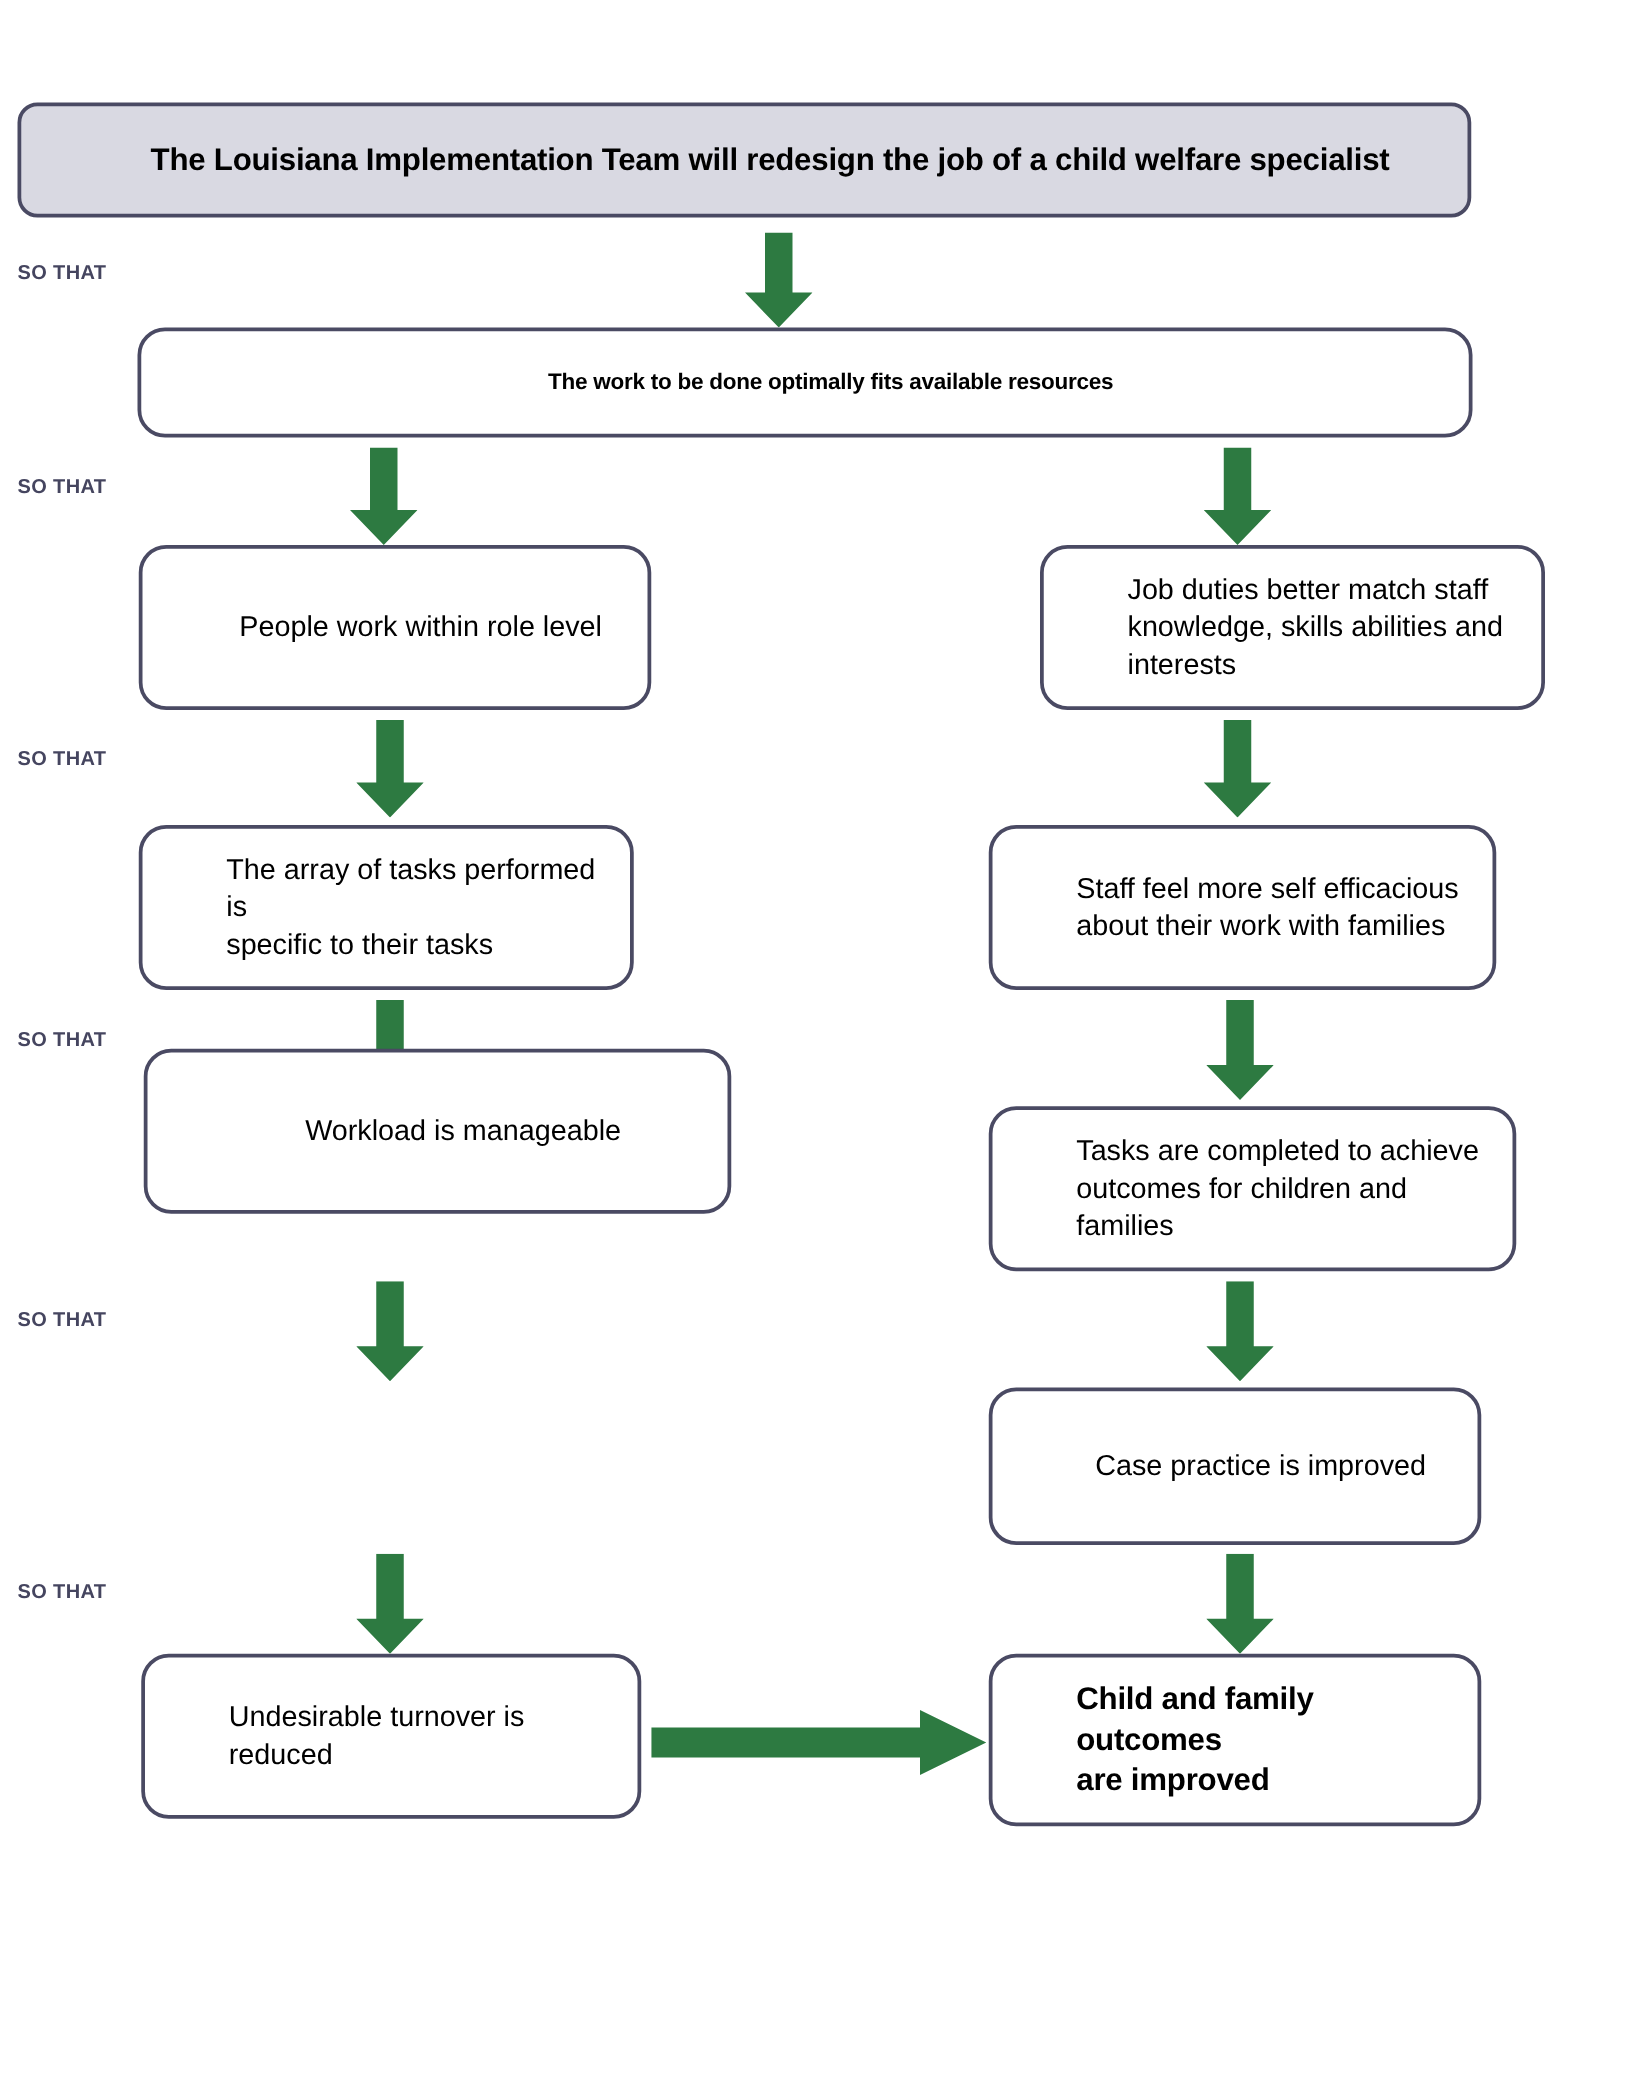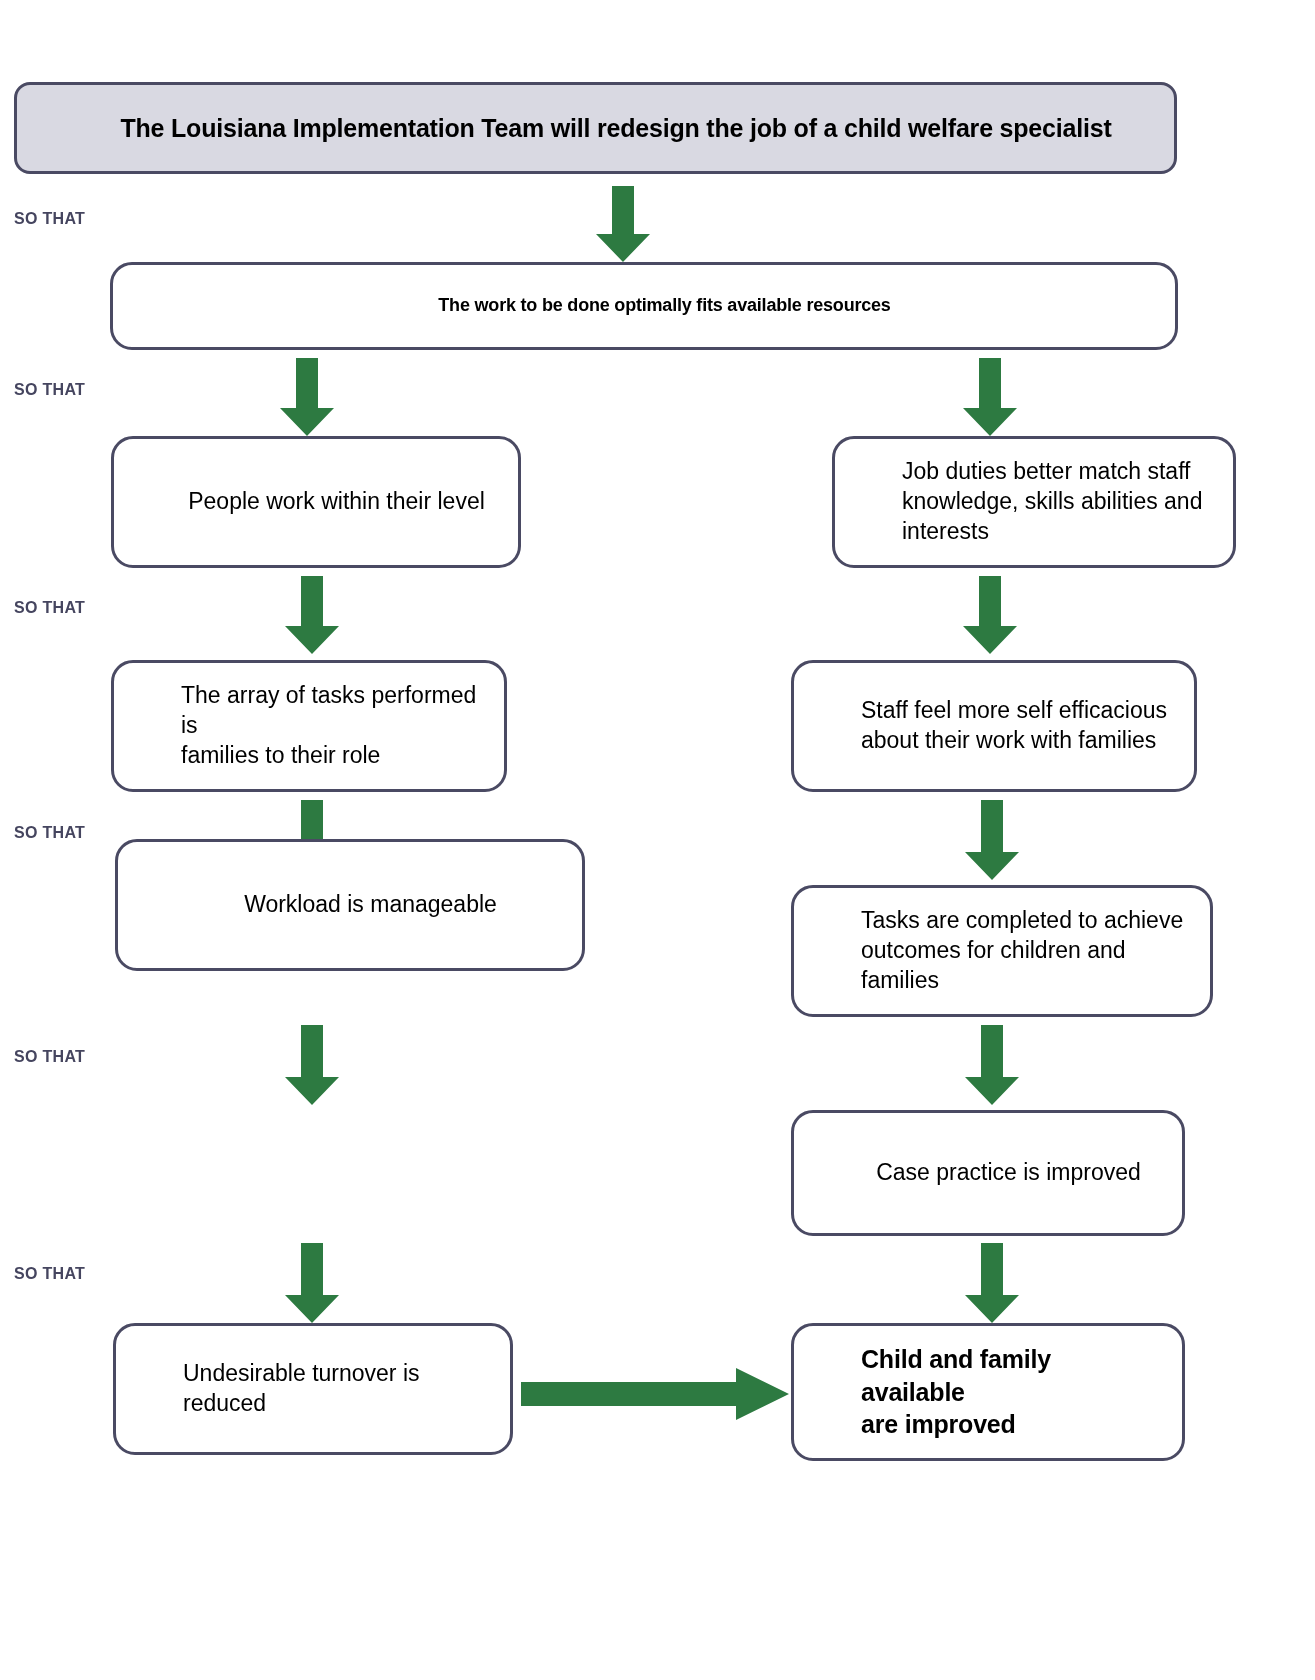--- a/index.html
+++ b/index.html
@@ -118,21 +118,21 @@
     </svg>
   </div>
 
   <div class="arrow" style="left:963px; top:358px; width:54px; height:78px;">
     <svg width="54" height="78" viewBox="0 0 54 78">
       <polygon points="16,0 38,0 38,50 54,50 27,78 0,50 16,50" fill="#2d7a41"></polygon>
     </svg>
   </div>
 
   <div class="node body-node center-text" style="left:111px; top:436px; width:410px; height:132px;">
-    <span class="txt">People work within their level</span>
+    <span class="txt">People work within role level</span>
   </div>
 
   <div class="node body-node left-text" style="left:832px; top:436px; width:404px; height:132px;">
     <span class="txt">Job duties better match staff
 knowledge, skills abilities and
 interests</span>
   </div>
 
   <div class="so-that" style="left:14px; top:599px;">SO THAT</div>
 
@@ -142,21 +142,21 @@
     </svg>
   </div>
   <div class="arrow" style="left:963px; top:576px; width:54px; height:78px;">
     <svg width="54" height="78" viewBox="0 0 54 78">
       <polygon points="16,0 38,0 38,50 54,50 27,78 0,50 16,50" fill="#2d7a41"></polygon>
     </svg>
   </div>
 
   <div class="node body-node left-text" style="left:111px; top:660px; width:396px; height:132px;">
     <span class="txt">The array of tasks performed is
-families to their role</span>
+specific to their tasks</span>
   </div>
 
   <div class="node body-node left-text" style="left:791px; top:660px; width:406px; height:132px;">
     <span class="txt">Staff feel more self efficacious
 about their work with families</span>
   </div>
 
   <div class="so-that" style="left:14px; top:824px;">SO THAT</div>
 
   <div class="arrow" style="left:285px; top:800px; width:54px; height:80px;">
@@ -214,17 +214,17 @@
     <span class="txt">Undesirable turnover is reduced</span>
   </div>
 
   <div class="arrow" style="left:521px; top:1368px; width:268px; height:52px;">
     <svg width="268" height="52" viewBox="0 0 268 52">
       <polygon points="0,14 215,14 215,0 268,26 215,52 215,38 0,38" fill="#2d7a41"></polygon>
     </svg>
   </div>
 
   <div class="node body-node left-text bold-text" style="left:791px; top:1323px; width:394px; height:138px;">
-    <span class="txt">Child and family available
+    <span class="txt">Child and family outcomes
 are improved</span>
   </div>
 
 </div>
 
 </body></html>

